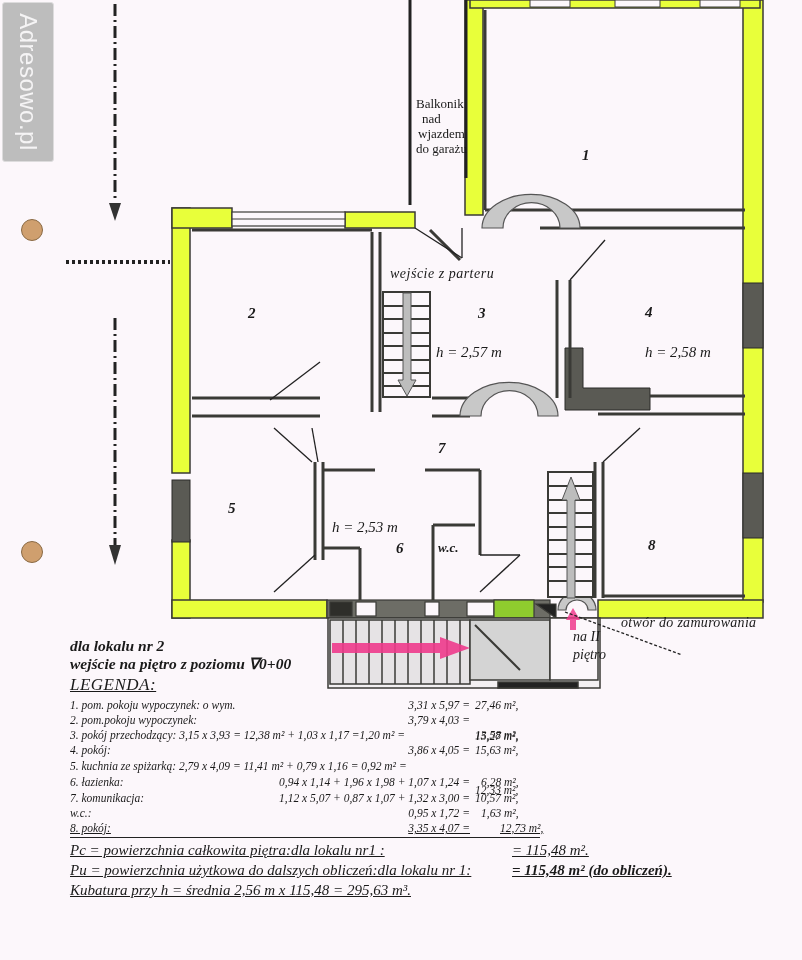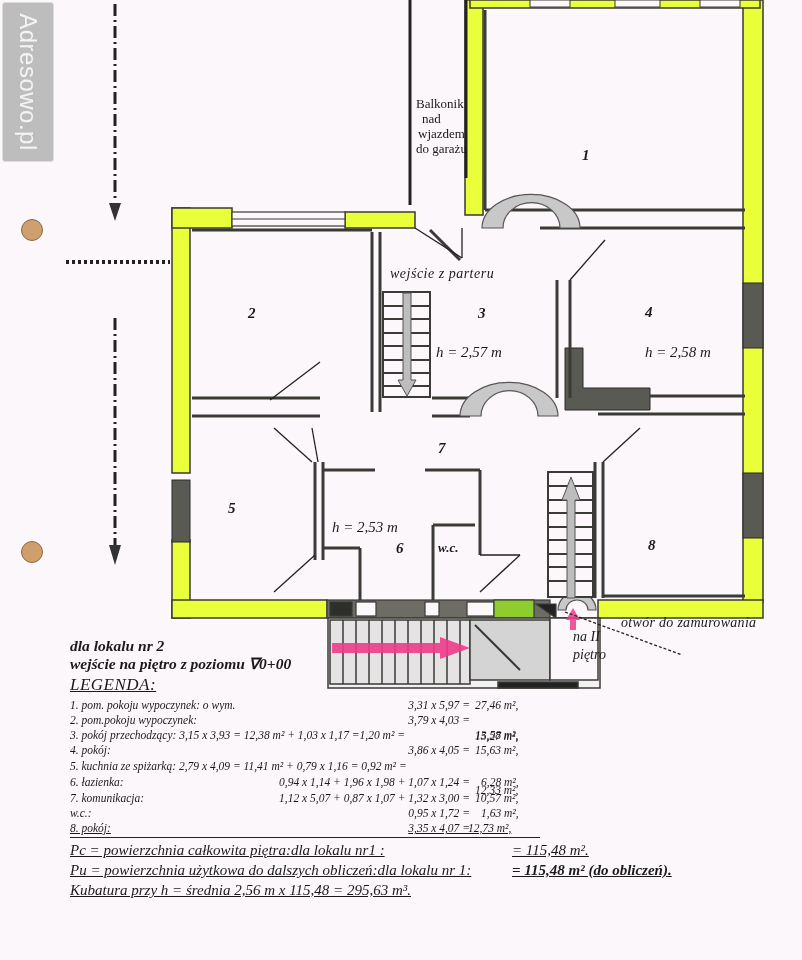--- a/index.html
+++ b/index.html
@@ -293,21 +293,21 @@
 <div class="row" style="top:807px; width:400px;">
   <span class="k"> w.c.:</span>
   <span class="v">0,95 x 1,72 =</span>
 </div>
 <div class="row" style="top:807px; left:481px;"><span>1,63 m²,</span></div>
 
 <div class="row" style="top:822px; width:470px; border-bottom:1px solid #222;">
   <span class="k" style="text-decoration:underline;">8. pokój:</span>
   <span class="v" style="right:70px; text-decoration:underline;">3,35 x 4,07 =</span>
 </div>
-<div class="row" style="top:822px; left:468px; text-decoration:underline;"><span>12,73 m²,</span></div>
+<div class="row" style="top:822px; left:500px; text-decoration:underline;"><span>12,73 m²,</span></div>
 
 <div class="sum" style="top:842px;">
   <span>Pc = powierzchnia całkowita piętra:dla lokalu nr1 :</span>
 </div>
 <div class="sum" style="top:842px; left:512px;">=  115,48 m².</div>
 
 <div class="sum" style="top:862px;">
   <span>Pu = powierzchnia użytkowa do dalszych obliczeń:dla lokalu nr 1:</span>
 </div>
 <div class="sum bold" style="top:862px; left:512px;">=  115,48 m² (do obliczeń).</div>

